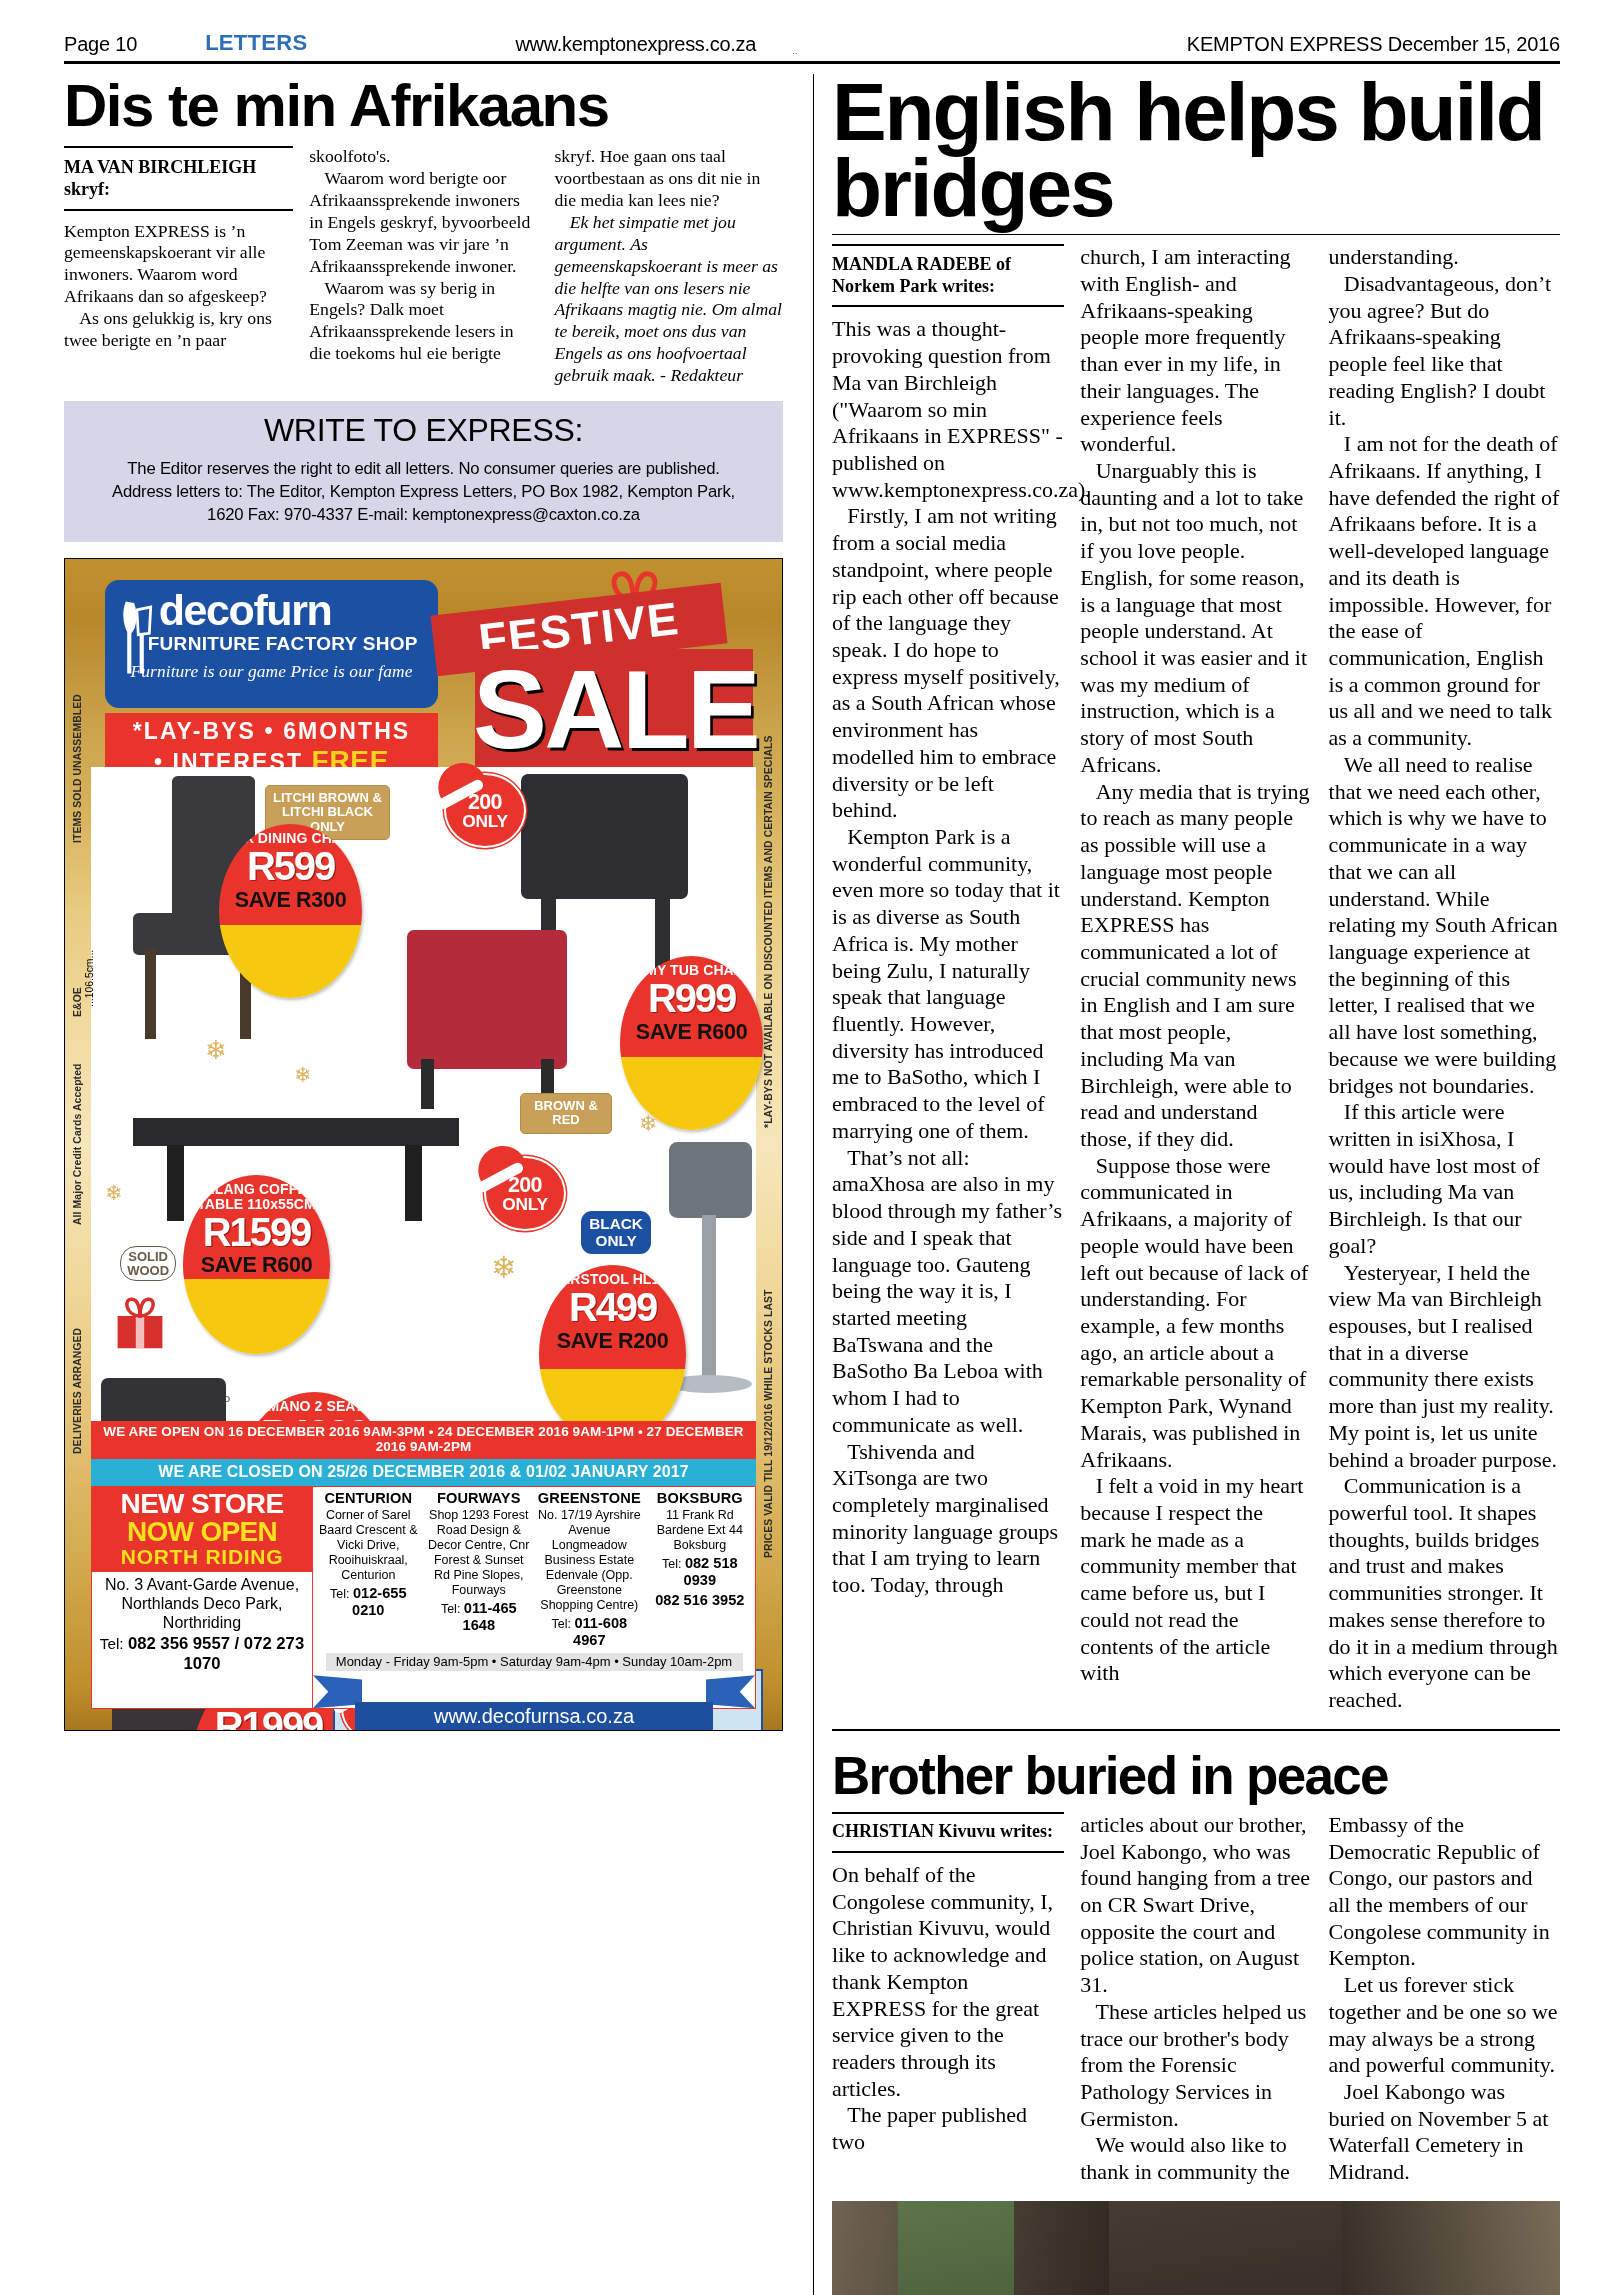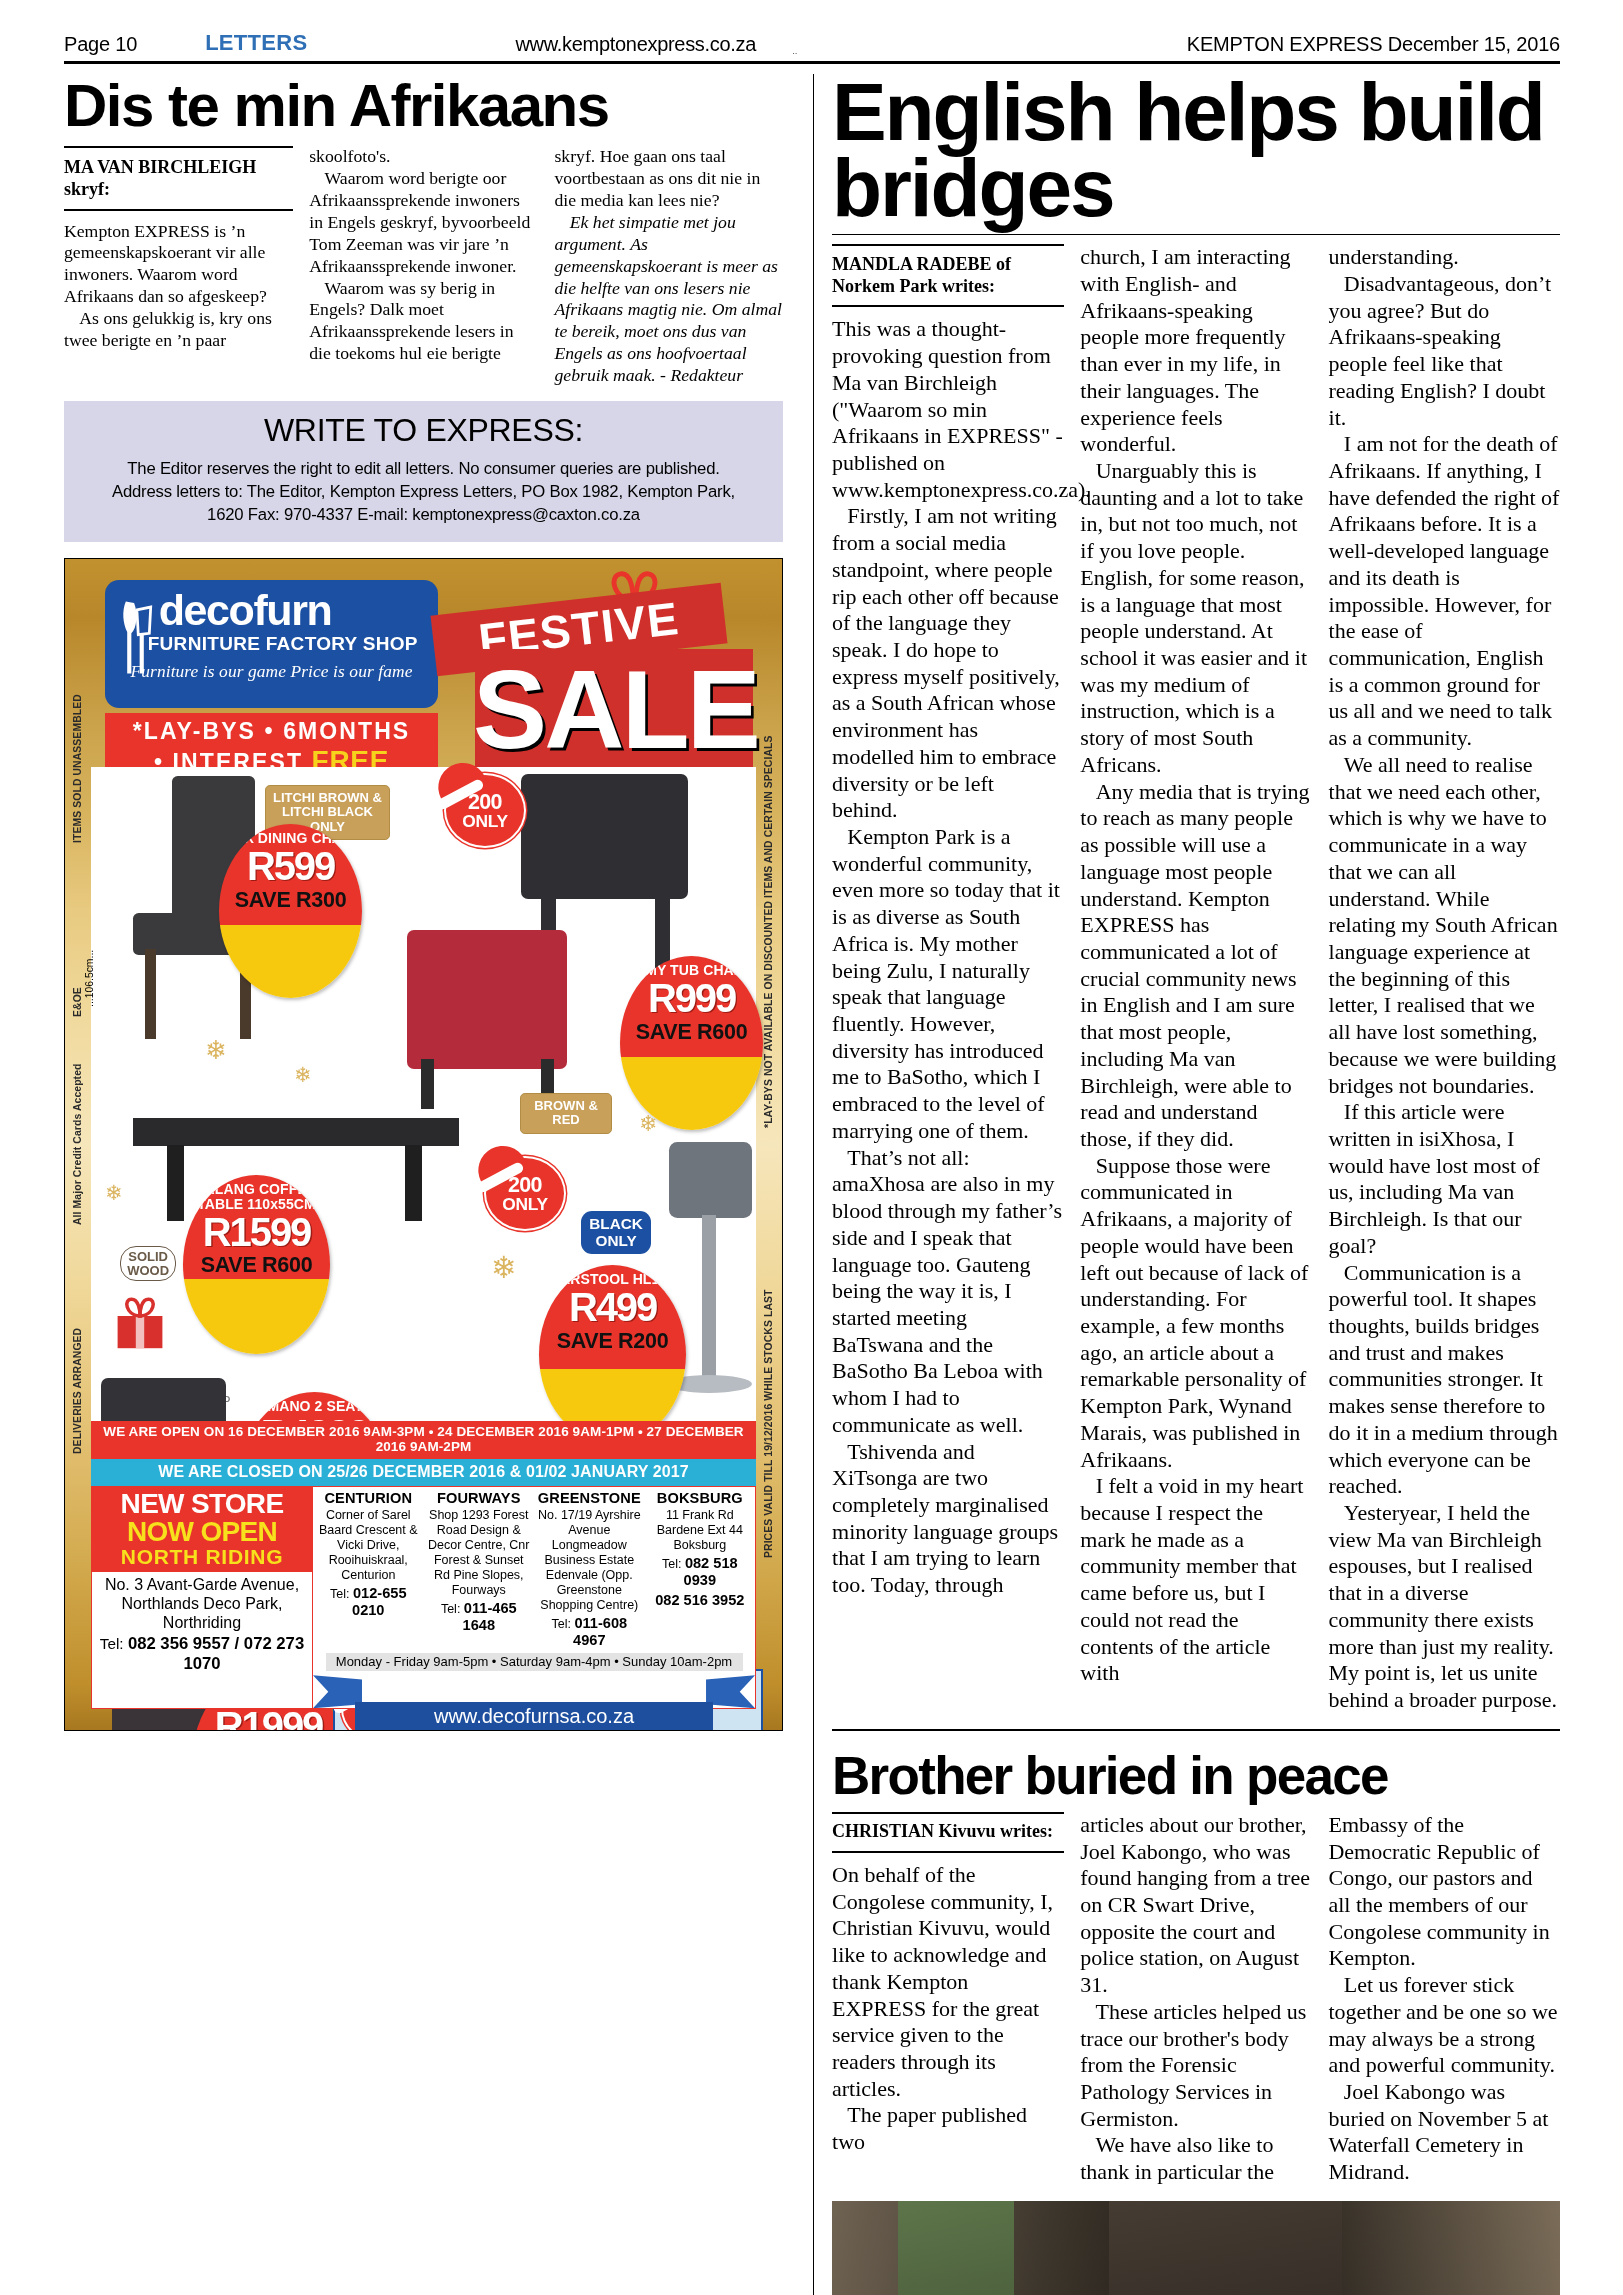--- a/index.html
+++ b/index.html
@@ -537,22 +537,22 @@
             <p>I felt a void in my heart because I respect the mark he made as a community member that came before us, but I could not read the contents of the article with</p>
           </div>
         </div>
         <div class="en-c">
           <div class="body-en">
             <p class="first">understanding.</p>
             <p>Disadvantageous, don’t you agree? But do Afrikaans-speaking people feel like that reading English? I doubt it.</p>
             <p>I am not for the death of Afrikaans. If anything, I have defended the right of Afrikaans before. It is a well-developed language and its death is impossible. However, for the ease of communication, English is a common ground for us all and we need to talk as a community.</p>
             <p>We all need to realise that we need each other, which is why we have to communicate in a way that we can all understand. While relating my South African language experience at the beginning of this letter, I realised that we all have lost something, because we were building bridges not boundaries.</p>
             <p>If this article were written in isiXhosa, I would have lost most of us, including Ma van Birchleigh. Is that our goal?</p>
+            <p>Yesteryear, I held the view Ma van Birchleigh espouses, but I realised that in a diverse community there exists more than just my reality. My point is, let us unite behind a broader purpose.</p>
             <p>Communication is a powerful tool. It shapes thoughts, builds bridges and trust and makes communities stronger. It makes sense therefore to do it in a medium through which everyone can be reached.</p>
-            <p>Yesteryear, I held the view Ma van Birchleigh espouses, but I realised that in a diverse community there exists more than just my reality. My point is, let us unite behind a broader purpose.</p>
           </div>
         </div>
       </div>
 
       <div class="rule-1" style="margin-top:15.3px;border-top:2.1px solid #000;"></div>
 
       <h1 class="head-br">Brother buried in peace</h1>
 
       <div class="en-cols">
         <div class="en-c">
@@ -561,21 +561,21 @@
           </div>
           <div class="body-en">
             <p class="first">On behalf of the Congolese community, I, Christian Kivuvu, would like to acknowledge and thank Kempton EXPRESS for the great service given to the readers through its articles.</p>
             <p>The paper published two</p>
           </div>
         </div>
         <div class="en-c">
           <div class="body-en">
             <p class="first">articles about our brother, Joel Kabongo, who was found hanging from a tree on CR Swart Drive, opposite the court and police station, on August 31.</p>
             <p>These articles helped us trace our brother's body from the Forensic Pathology Services in Germiston.</p>
-            <p>We have also like to thank in particular the</p>
+            <p>We would also like to thank in community the</p>
           </div>
         </div>
         <div class="en-c">
           <div class="body-en">
             <p class="first">Embassy of the Democratic Republic of Congo, our pastors and all the members of our Congolese community in Kempton.</p>
             <p>Let us forever stick together and be one so we may always be a strong and powerful community.</p>
             <p>Joel Kabongo was buried on November 5 at Waterfall Cemetery in Midrand.</p>
           </div>
         </div>
       </div>

